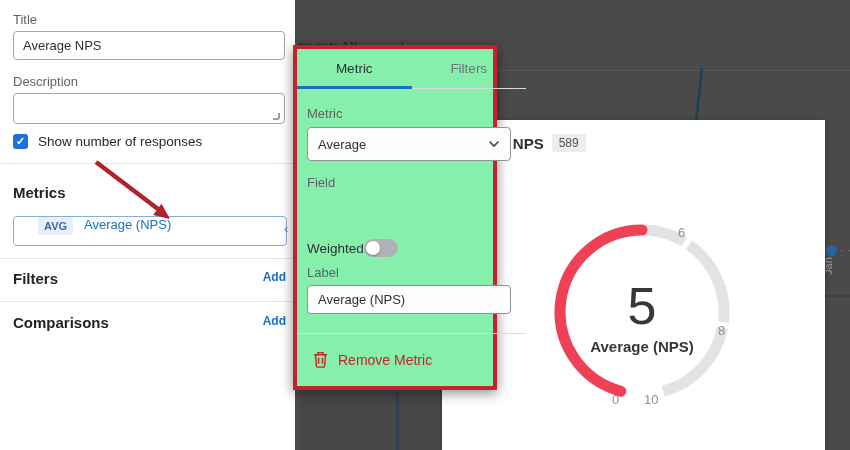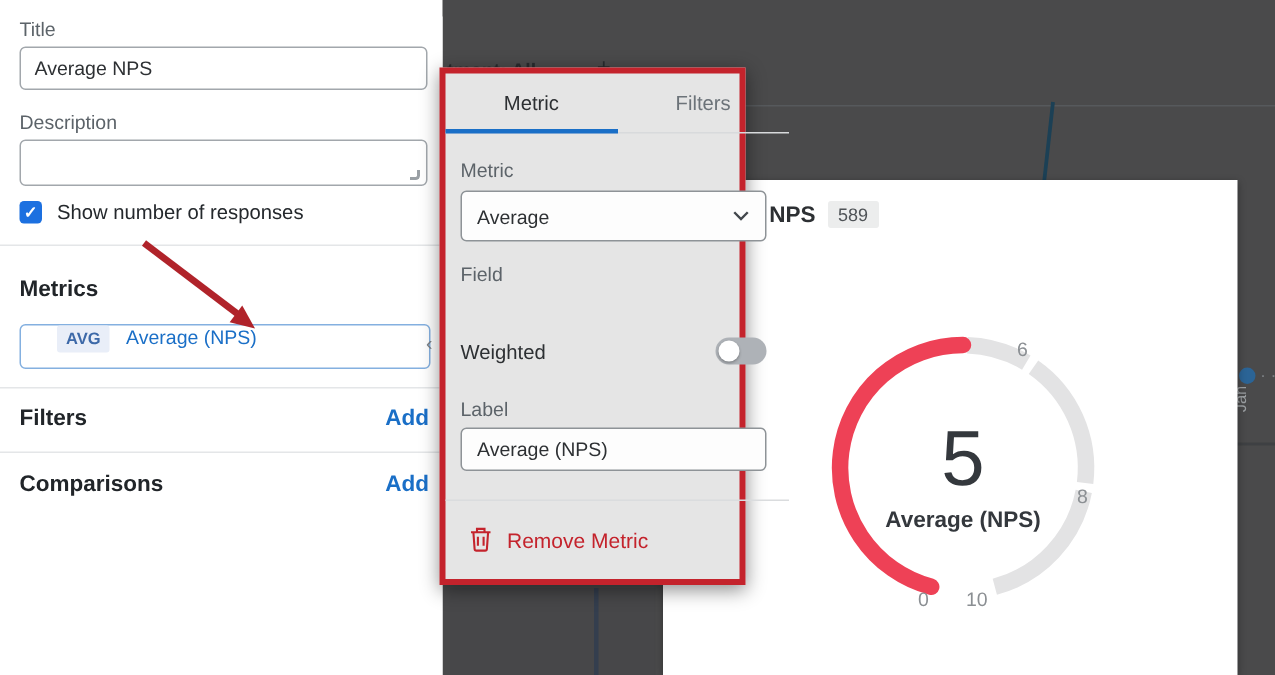--- a/index.html
+++ b/index.html
@@ -49,47 +49,47 @@
   .desc-area { position:absolute; left:13px; top:82px; width:272px; height:31px;
     border:1px solid #a2a7ac; border-radius:4px; background:#fff; }
   .resize-grip { position:absolute; right:4px; bottom:3px; width:7px; height:7px;
     border-right:2px solid #9aa0a5; border-bottom:2px solid #9aa0a5; border-bottom-right-radius:3px; }
   .check-row { position:absolute; left:13px; top:123px; display:flex; align-items:center; gap:10px; }
   .checkbox { width:15px; height:15px; border-radius:3px; background:#1c70e0; color:#fff;
     font-size:11px; font-weight:700; display:flex; align-items:center; justify-content:center; }
   .check-label { font-size:13.5px; color:#24282c; }
   .divider { position:absolute; left:0; width:295px; height:1px; background:#e4e6e8; }
   .section-heading { position:absolute; left:13px; font-size:15px; font-weight:700; color:#212529; }
-  .add-link { position:absolute; right:9px; font-size:15px; font-weight:700; color:#1a6fc7; cursor:pointer; }
+  .add-link { position:absolute; right:9px; font-size:12px; font-weight:700; color:#1a6fc7; cursor:pointer; }
   .metric-chip { position:absolute; left:13px; top:205px; width:274px; height:30px;
     border:1px solid #84b0e0; border-radius:4px; background:#fff; display:flex; align-items:flex-start;
     gap:11px; padding:0 24px; cursor:pointer; }
   .avg-badge { background:#e9eef8; color:#3d69a8; font-size:11px; font-weight:700;
     padding:3px 6px; border-radius:2px; }
   .chip-label { font-size:13px; color:#1a6fc7; }
   .popover-pointer { position:absolute; left:284px; top:210px; font-size:13px; color:#7a8087; }
 
   
-  .popup { position:absolute; left:293px; top:45px; width:204px; height:345px; background:#e5e5e5;
+  .popup { position:absolute; left:293px; top:45px; width:204px; height:345px; background:#86efac;
     border:4px solid #c4232c; box-shadow:0 3px 12px rgba(0,0,0,.45); }
   .tabs { position:absolute; left:0; top:0; width:229px; height:40px; display:flex;
     border-bottom:1px solid #d8dadc; }
   .tab { flex:1; display:flex; align-items:center; justify-content:center; font-size:13.5px;
     color:#6c7379; cursor:pointer; position:relative; }
   .tab.active { color:#2d3033; }
   .tab.active::after { content:""; position:absolute; left:0; right:0; bottom:-1px; height:3px; background:#1a6fc7; }
   .pp-label { position:absolute; left:10px; font-size:13px; color:#5c6369; }
   .pp-select { position:absolute; left:10px; width:204px; height:30px; border:1px solid #8e9397;
     border-radius:4px; background:#fdfdfd; display:flex; align-items:center; justify-content:space-between;
     padding:16px 10px; font-size:13px; color:#2d3033; cursor:pointer; }
   .pp-input { position:absolute; left:10px; width:204px; height:29px; border:1px solid #8e9397;
     border-radius:4px; background:#fdfdfd; font-family:"Liberation Sans",sans-serif;
     font-size:13px; color:#2d3033; padding:0 10px; outline:none; }
-  .weighted-row { position:absolute; left:10px; top:176px; width:204px; display:flex;
-    align-items:center; justify-content:space-between; }
+  .weighted-row { position:absolute; left:10px; top:190px; width:204px; display:flex;
+    align-items:center; }
   .weighted-label { font-size:13.5px; color:#2d3033; }
   .toggle { width:34px; height:18px; border-radius:9px; background:#aeb2b7; position:relative; cursor:pointer; }
   .toggle-knob { position:absolute; left:2px; top:2px; width:14px; height:14px; border-radius:50%;
     background:#fff; box-shadow:0 1px 2px rgba(0,0,0,.3); }
   .pp-divider { position:absolute; left:0; top:284px; width:229px; height:1px; background:#dadcde; }
   .remove-row { position:absolute; left:16px; top:302px; display:flex; align-items:center; gap:10px;
     color:#c4232c; font-size:14px; cursor:pointer; }
 
   
   .annotation { position:absolute; left:0; top:0; pointer-events:none; }

